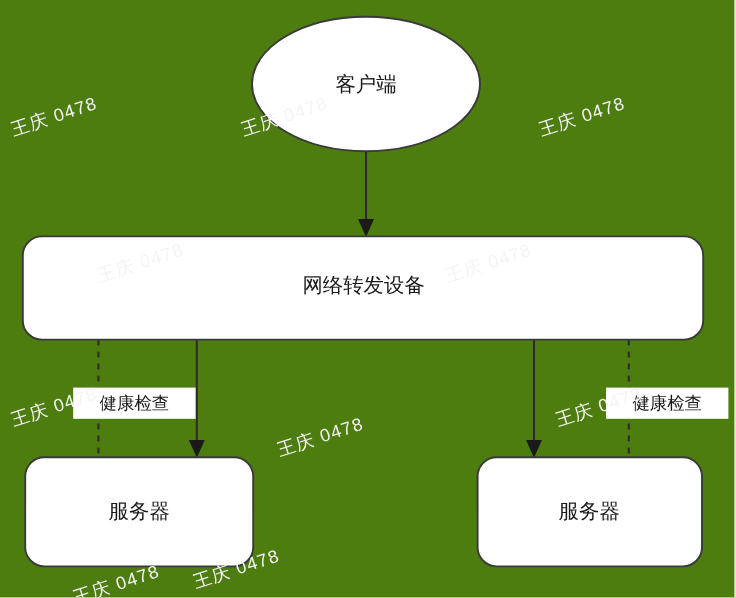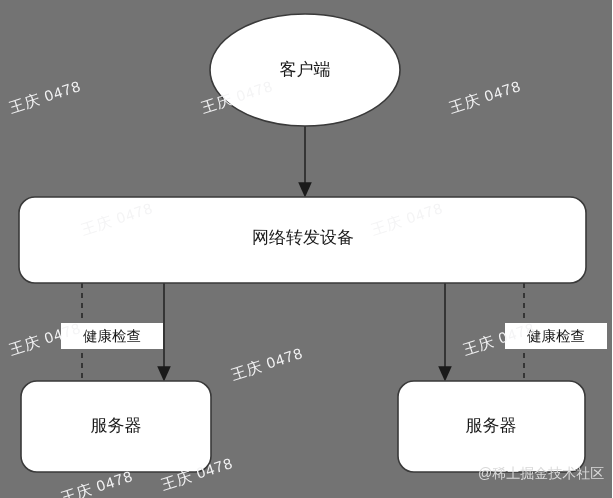--- a/index.html
+++ b/index.html
@@ -7,21 +7,21 @@
     padding: 0;
     background: #ffffff;
   }
   body {
     font-family: "Liberation Sans", "DejaVu Sans", sans-serif;
   }
   #canvas {
     position: relative;
     width: 612px;
     height: 498px;
-    background: #737373;
+    background: #4d7c0f;
     overflow: hidden;
   }
   #diagram-svg {
     position: absolute;
     left: 0;
     top: 0;
     width: 613px;
     height: 498px;
   }
   .node-label {
@@ -126,15 +126,14 @@
   <div class="wm-diag" style="left:200px;top:88px;">王庆 0478</div>
   <div class="wm-diag" style="left:448px;top:88px;">王庆 0478</div>
   <div class="wm-diag" style="left:80px; top:210px;">王庆 0478</div>
   <div class="wm-diag" style="left:370px;top:210px;">王庆 0478</div>
   <div class="wm-diag" style="left:8px;  top:330px;">王庆 0478</div>
   <div class="wm-diag" style="left:230px;top:355px;">王庆 0478</div>
   <div class="wm-diag" style="left:462px;top:330px;">王庆 0478</div>
   <div class="wm-diag" style="left:160px;top:465px;">王庆 0478</div>
   <div class="wm-diag" style="left:60px; top:478px;">王庆 0478</div>
 
-  <div class="wm-corner" style="left:478px; top:465px;">@稀土掘金技术社区</div>
 
 </div>
 
 </body></html>

